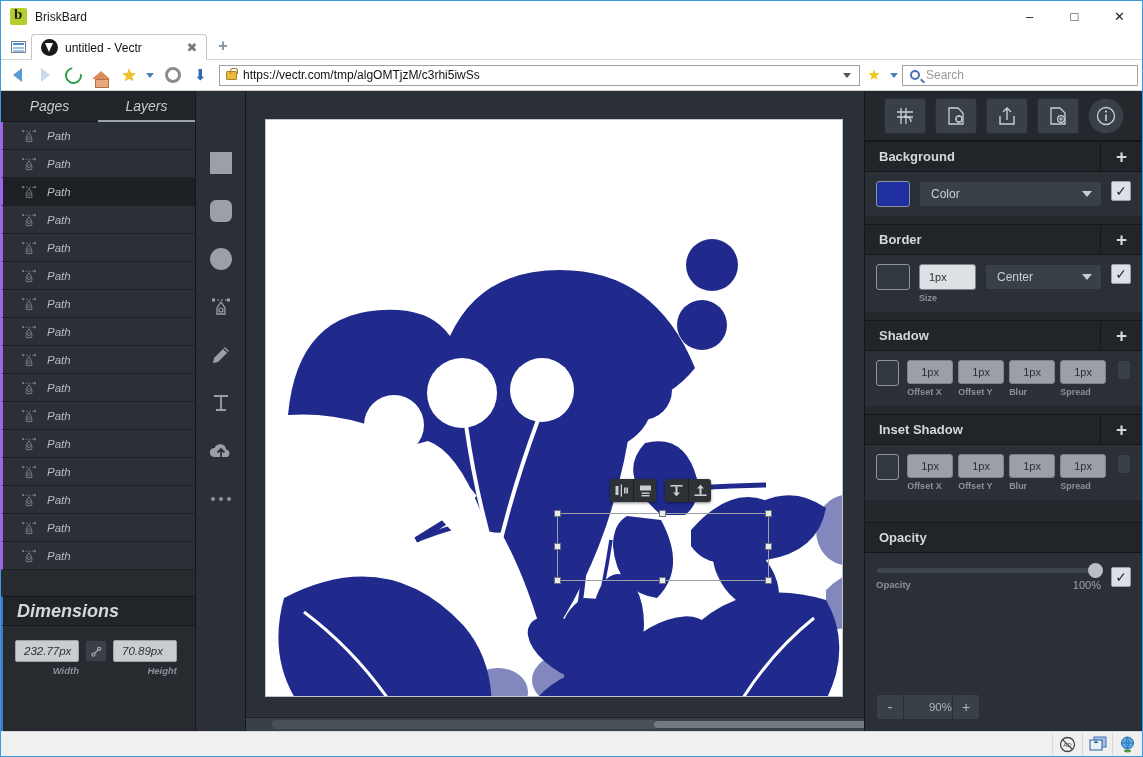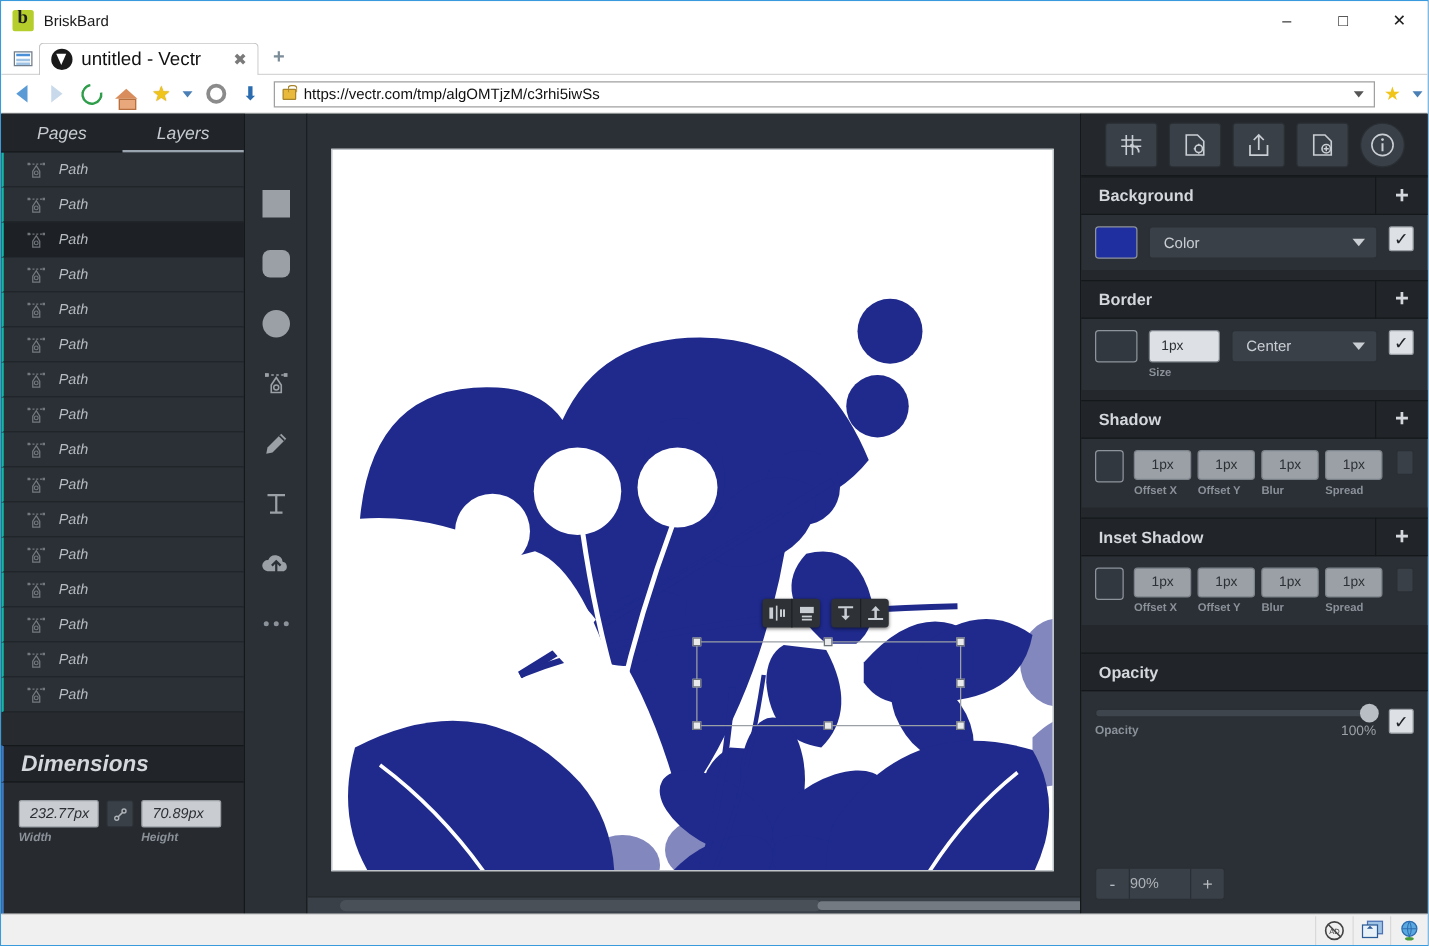--- a/index.html
+++ b/index.html
@@ -40,21 +40,21 @@
                   width:11px; height:2px; background:#9fc3e4;
                   box-shadow:0 3px 0 #9fc3e4; }
   .tab { display:flex; align-items:center; height:26px; padding:0 6px 0 9px;
          border:1px solid #c6c6c6; border-bottom:none; background:#ffffff;
          border-radius:4px 4px 0 0; min-width:176px; position:relative; top:1px; }
   .vectr-logo { width:17px; height:17px; border-radius:50%; background:#1a1a1a;
                 position:relative; flex:0 0 auto; }
   .vectr-logo::after { content:""; position:absolute; left:4px; top:4px;
                 width:0; height:0; border-left:4.5px solid transparent;
                 border-right:4.5px solid transparent; border-top:9px solid #fff; }
-  .tab-label { margin-left:7px; font-size:15px; color:#111; white-space:nowrap; }
+  .tab-label { margin-left:7px; font-size:12px; color:#111; white-space:nowrap; }
   .tab-close { margin-left:auto; width:16px; height:16px; color:#7a7a7a;
                font-size:13px; display:flex; align-items:center;
                justify-content:center; }
   .newtab { width:22px; height:22px; margin-left:5px; display:flex;
             align-items:center; justify-content:center; color:#7c8d99;
             font-size:16px; font-weight:bold; position:relative; top:-2px; }
 
   
   .navbar { position:absolute; left:0; top:59px; width:1141px; height:31px;
             background:#ffffff; display:flex; align-items:center;
@@ -108,35 +108,35 @@
   .leftpanel { position:absolute; left:0; top:0; width:195px; height:640px;
                background:#272b30; border-right:1px solid #15181b;font-style:italic; }
   .panel-tabs { display:flex; height:31px; background:#212529;
                 border-bottom:1px solid #15181b; }
   .panel-tab { flex:1; display:flex; align-items:center; justify-content:center;
                font-size:14px; color:#c6cbd1; position:relative; }
   .panel-tab.active::after { content:""; position:absolute; left:0; right:0;
                bottom:-1px; height:2px; background:#9aa4ae; }
   .layerlist { height:474px; overflow:hidden; position:relative; }
   .layer-row { height:28px; display:flex; align-items:center;
-               border-bottom:1px solid #1e2226; border-left:2px solid #14b8a6;
+               border-bottom:1px solid #1e2226; border-left:2px solid #d946ef;
                padding-left:18px; background:#2b3036;text-align:right; }
   .layer-row.sel { background:#1d2125; }
   .path-ico { width:16px; height:16px; position:relative; flex:0 0 auto;
               opacity:.75; }
   .path-ico svg { display:block; }
   .layer-name { margin-left:10px; font-size:11.5px; color:#b7bcc2; }
   .dims-header { height:30px; background:#212529; border-top:1px solid #15181b;
                  border-bottom:1px solid #15181b; display:flex; align-items:center;
                  padding-left:14px; border-left:2px solid #3f79c0; }
   .dims-title { font-size:18px; color:#d4d8dc; font-weight:bold; }
   .dims-body { padding:14px 12px 0 12px; border-left:2px solid #3f79c0;
                height:105px; }
   .dim-row { display:flex; align-items:flex-start; }
-  .dim-field { display:flex; flex-direction:column; }
+  .dim-field { display:flex; flex-direction:column;align-items:flex-end; }
   .dim-input { height:22px; background:#c9ccd0; border:1px solid #9aa0a6;
                border-radius:2px; font-size:11.5px; color:#2d3136;
                display:flex; align-items:center; padding-left:8px; }
   .dim-label { font-size:9.5px; color:#8b9199; margin-top:3px; font-weight:bold; }
   .link-btn { width:22px; height:22px; margin:0 6px; background:#3a4047;
               border:1px solid #2a2f35; border-radius:2px; display:flex;
               align-items:center; justify-content:center; align-self:flex-start; }
 
   
   .toolstrip { position:absolute; left:195px; top:0; width:50px; height:640px;
@@ -211,21 +211,21 @@
   .slider-knob { position:absolute; right:-2px; top:-4px; width:15px; height:15px;
                  border-radius:50%; background:#b9bec4; }
   .slider-foot { display:flex; margin-top:5px; }
   .slider-lbl { font-size:9.5px; color:#8b9199; font-weight:bold; }
   .slider-val { margin-left:auto; font-size:11px; color:#9aa0a6; }
   .zoomctl { position:absolute; left:11px; bottom:11px; height:26px;
              background:#3a4047; border:1px solid #2a2f35; border-radius:3px;
              display:flex; align-items:center; }
   .zbtn { width:26px; height:24px; display:flex; align-items:center;
           justify-content:center; color:#b7bcc2; font-size:14px; }
-  .zval { width:50px; text-align:left; font-size:11.5px; color:#aeb3b9;
+  .zval { width:50px; text-align:right; font-size:11.5px; color:#aeb3b9;
           border-left:1px solid #2a2f35; border-right:1px solid #2a2f35;
           line-height:24px; }
 
   
   .statusbar { position:absolute; left:0; bottom:0; width:1141px; height:25px;
                background:#f0f0f0; border-top:1px solid #d6d6d6;
                display:flex; align-items:center; justify-content:flex-end; }
   .st-ico { width:30px; height:23px; display:flex; align-items:center;
             justify-content:center; border-left:1px solid #d9d9d9; }
 </style>
@@ -284,20 +284,24 @@
 
     <div class="urlbar">
       <div class="lock"></div>
       <div class="url-text">https://vectr.com/tmp/algOMTjzM/c3rhi5iwSs</div>
       <div class="url-caret"></div>
     </div>
     <div class="star-add">★</div>
     <div class="nav-ico" style="width:14px">
         <div class="caret"></div>
       </div>
+    <div class="searchbox">
+      <div class="mag"></div>
+      <div class="search-ph">Search</div>
+    </div>
   </div>
 
   <div class="appbody">
 
     <div class="leftpanel">
       <div class="panel-tabs">
         <div class="panel-tab">Pages</div>
         <div class="panel-tab active">Layers</div>
       </div>
       <div class="layerlist" id="layer-list">

